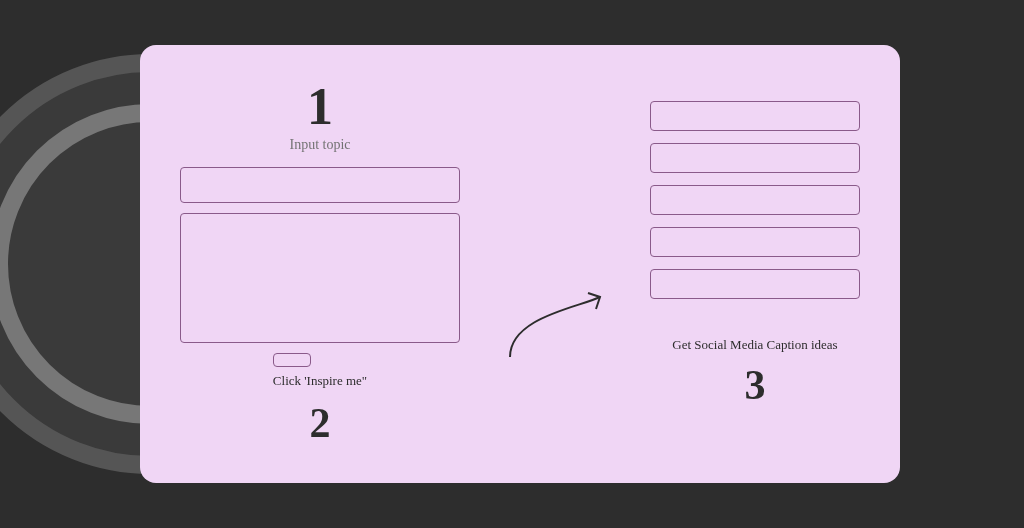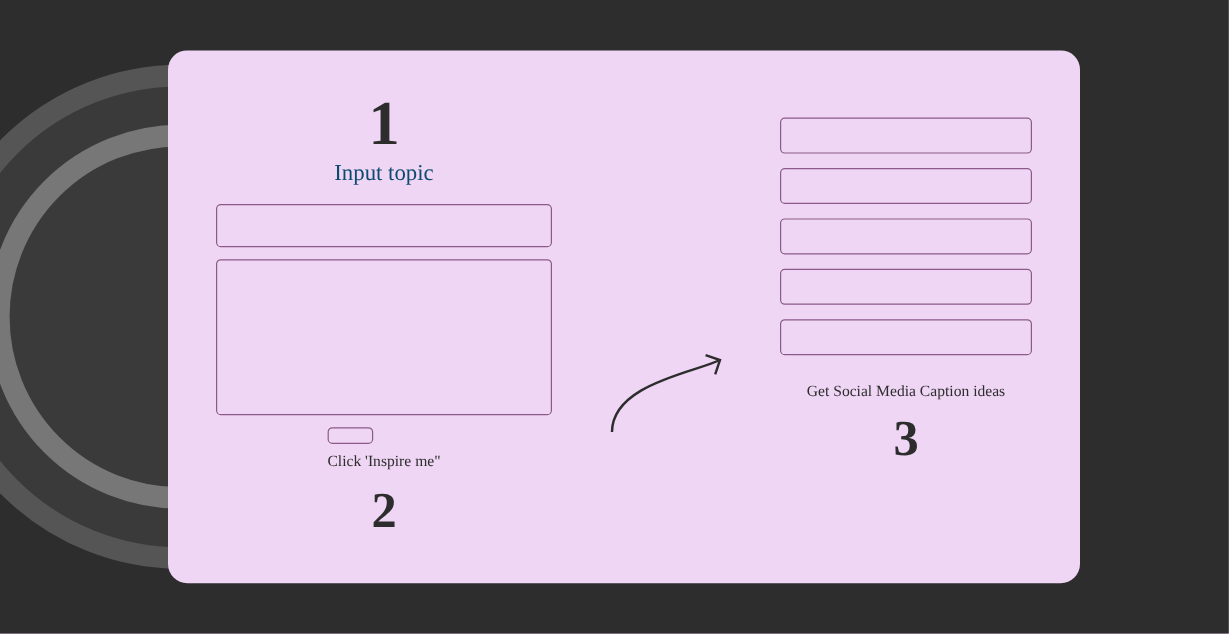--- a/index.html
+++ b/index.html
@@ -65,22 +65,22 @@
     .step-number {
       font-size: 52px;
       font-weight: bold;
       color: #2d2d2d;
       font-family: Georgia, serif;
       line-height: 1;
       margin-bottom: 4px;
     }
 
     .step-label {
-      font-size: 19px;
-      color: #0c4a6e;
+      font-size: 14px;
+      color: #737373;
       margin-bottom: 14px;
       font-family: Georgia, serif;
     }
 
     .input-area {
       display: flex;
       flex-direction: column;
       gap: 10px;
       width: 100%;
     }
@@ -138,21 +138,21 @@
     .step-label-2 {
       font-size: 13px;
       color: #2d2d2d;
       font-family: Georgia, serif;
       align-self: center;
     }
 
     .right-section {
       display: flex;
       flex-direction: column;
-      gap: 0;
+      gap: 16px;
       flex: 1;
       position: relative;
     }
 
     .output-lines {
       display: flex;
       flex-direction: column;
       gap: 12px;
       margin-top: 20px;
       margin-bottom: 16px;

